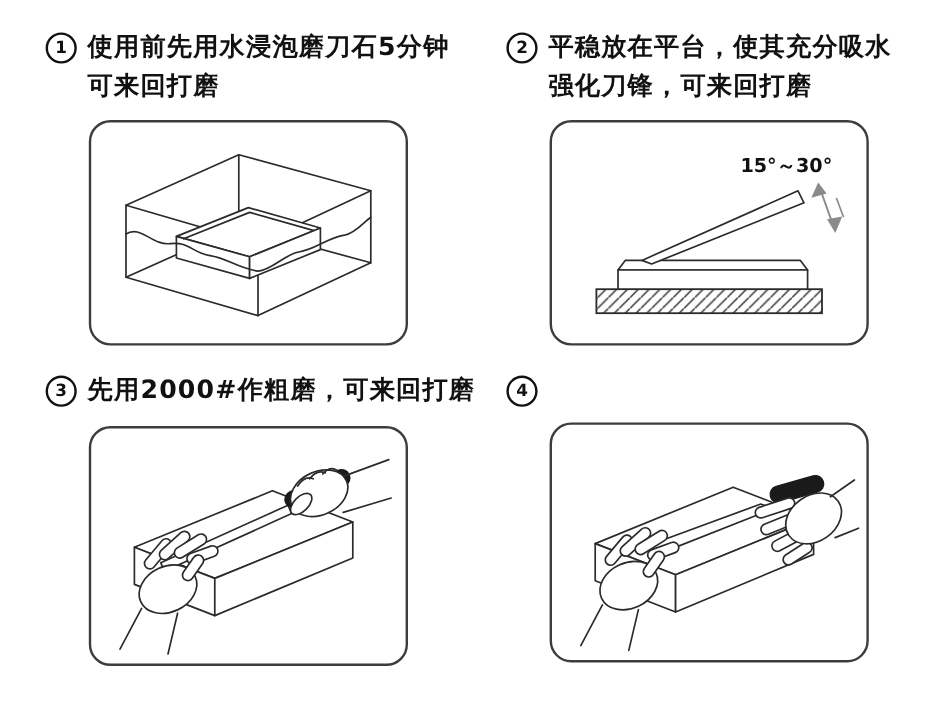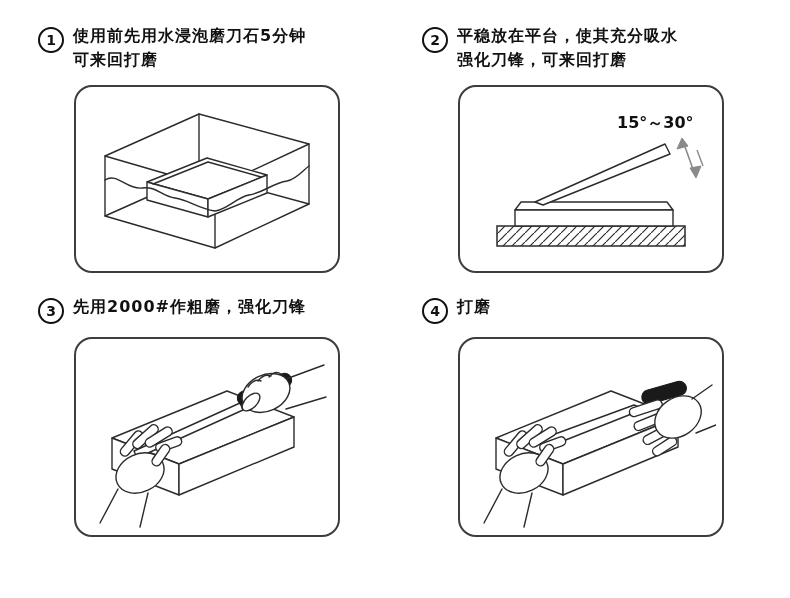--- a/index.html
+++ b/index.html
@@ -11,21 +11,21 @@
   .page{box-sizing:border-box;width:790px;height:598px;padding:24px 20px 8px 38px;}
   .grid{display:grid;grid-template-columns:378px 348px;column-gap:6px;row-gap:22px;}
   .step{display:block;}
   .header{display:flex;align-items:flex-start;gap:9px;}
   .num{
     flex:0 0 auto;width:22px;height:22px;margin-top:3px;
     border:2px solid #111;border-radius:50%;
     display:flex;align-items:center;justify-content:center;
     font-weight:bold;font-size:14px;line-height:1;
   }
-  .lines{font-size:16px;font-weight:bold;line-height:1.5;letter-spacing:1px;}
+  .lines{font-size:21px;font-weight:bold;line-height:1.5;letter-spacing:1px;}
   .figure{
     margin:13px 0 0 36px;
     border:2px solid #3d3d3d;border-radius:18px;
     display:flex;align-items:center;justify-content:center;
     background:#fff;
   }
   .figure.top{width:262px;height:184px;}
   .figure.bottom{width:262px;height:196px;}
   svg{display:block;}
   .ln{stroke:#2b2b2b;stroke-width:1.4;fill:none;stroke-linejoin:round;stroke-linecap:round;}
@@ -98,21 +98,21 @@
           </g>
           <text class="angle-text" x="146" y="30">15°～30°</text>
         </svg>
       </div>
     </div>
 
     <div class="step">
       <div class="header">
         <span class="num">3</span>
         <div class="lines">
-          <div>先用2000#作粗磨，强化刀锋</div>
+          <div>先用2000#作粗磨，可来回打磨</div>
         </div>
       </div>
       <div class="figure bottom">
         <svg width="250" height="188" viewBox="0 0 250 188">
           <g>
             <polygon class="face" points="30,95 145,48 212,74 97,121"></polygon>
             <polygon class="face" points="30,95 97,121 97,152 30,126"></polygon>
             <polygon class="face" points="97,121 212,74 212,104 97,152"></polygon>
           </g>
           <polygon class="face" points="52,108 158,60 161,67 55,115"></polygon>
@@ -139,21 +139,20 @@
             <line class="ln" x1="66" y1="150" x2="58" y2="184"></line>
           </g>
         </svg>
       </div>
     </div>
 
     <div class="step">
       <div class="header">
         <span class="num">4</span>
         <div class="lines">
-          <div>打磨</div>
         </div>
       </div>
       <div class="figure bottom">
         <svg width="250" height="188" viewBox="0 0 250 188">
           <g>
             <polygon class="face" points="30,95 145,48 212,74 97,121"></polygon>
             <polygon class="face" points="30,95 97,121 97,152 30,126"></polygon>
             <polygon class="face" points="97,121 212,74 212,104 97,152"></polygon>
           </g>
           <polygon class="face" points="70,98 168,62 178,66 82,104"></polygon>

